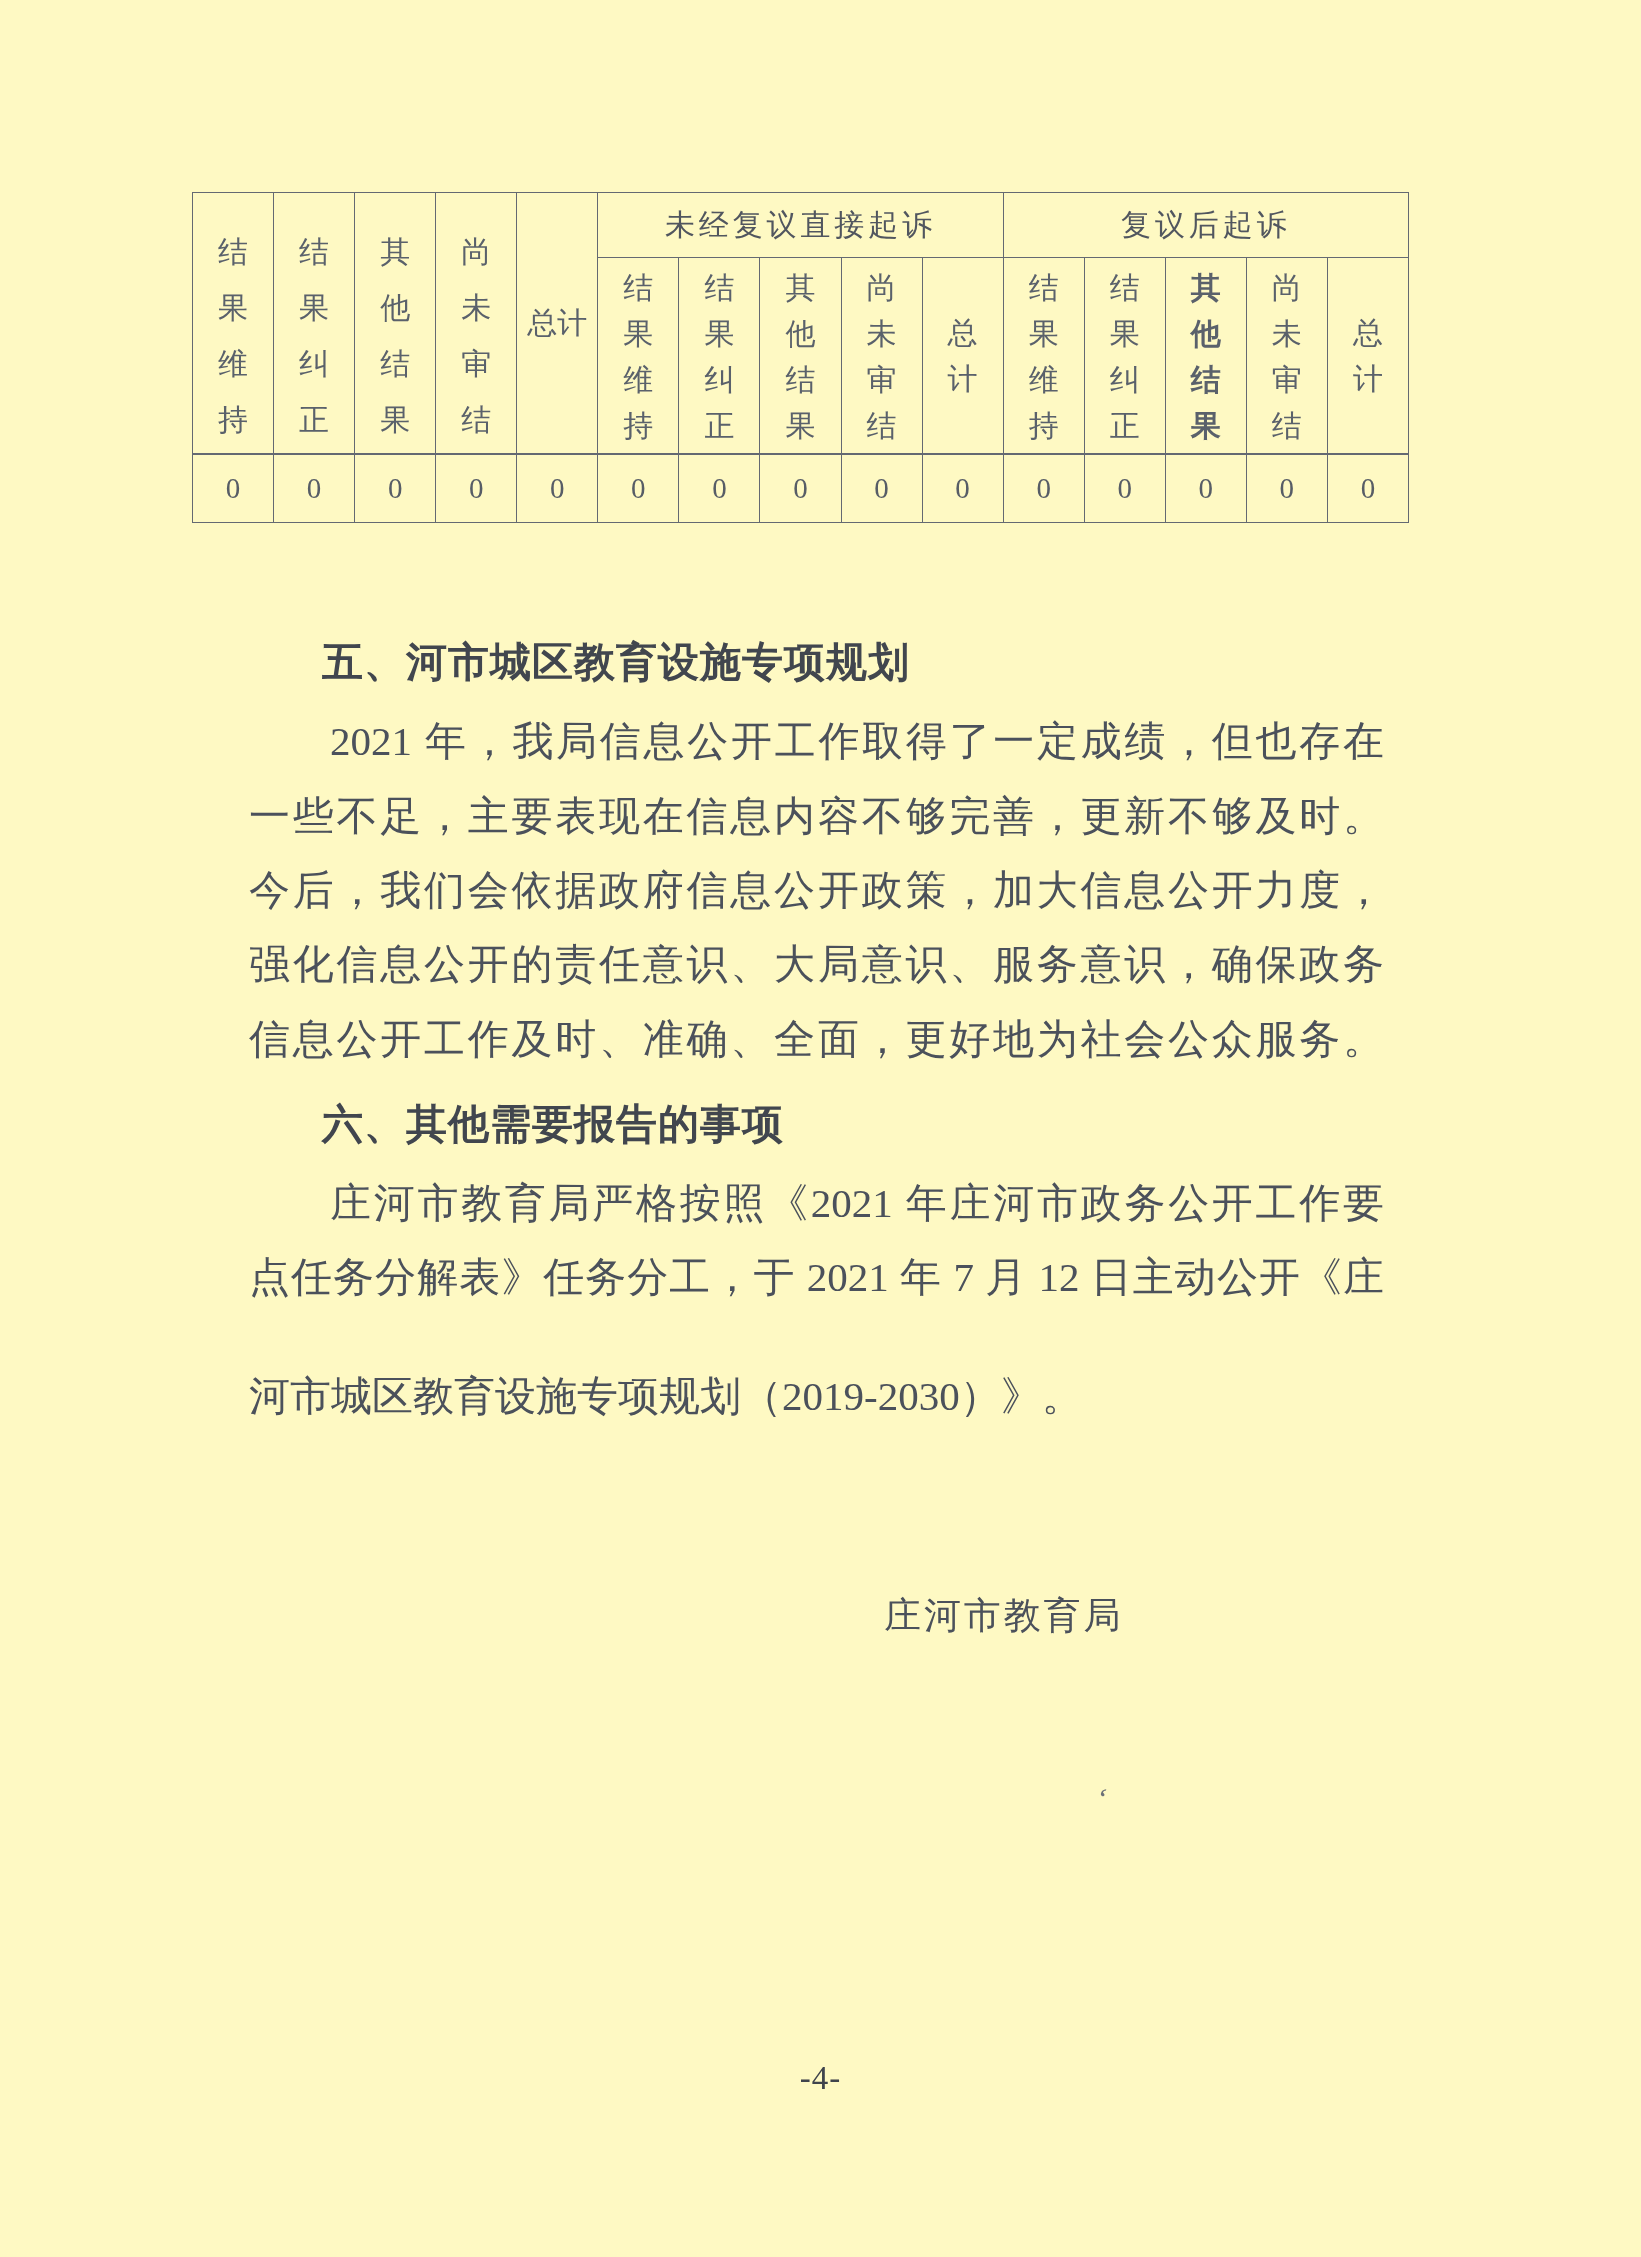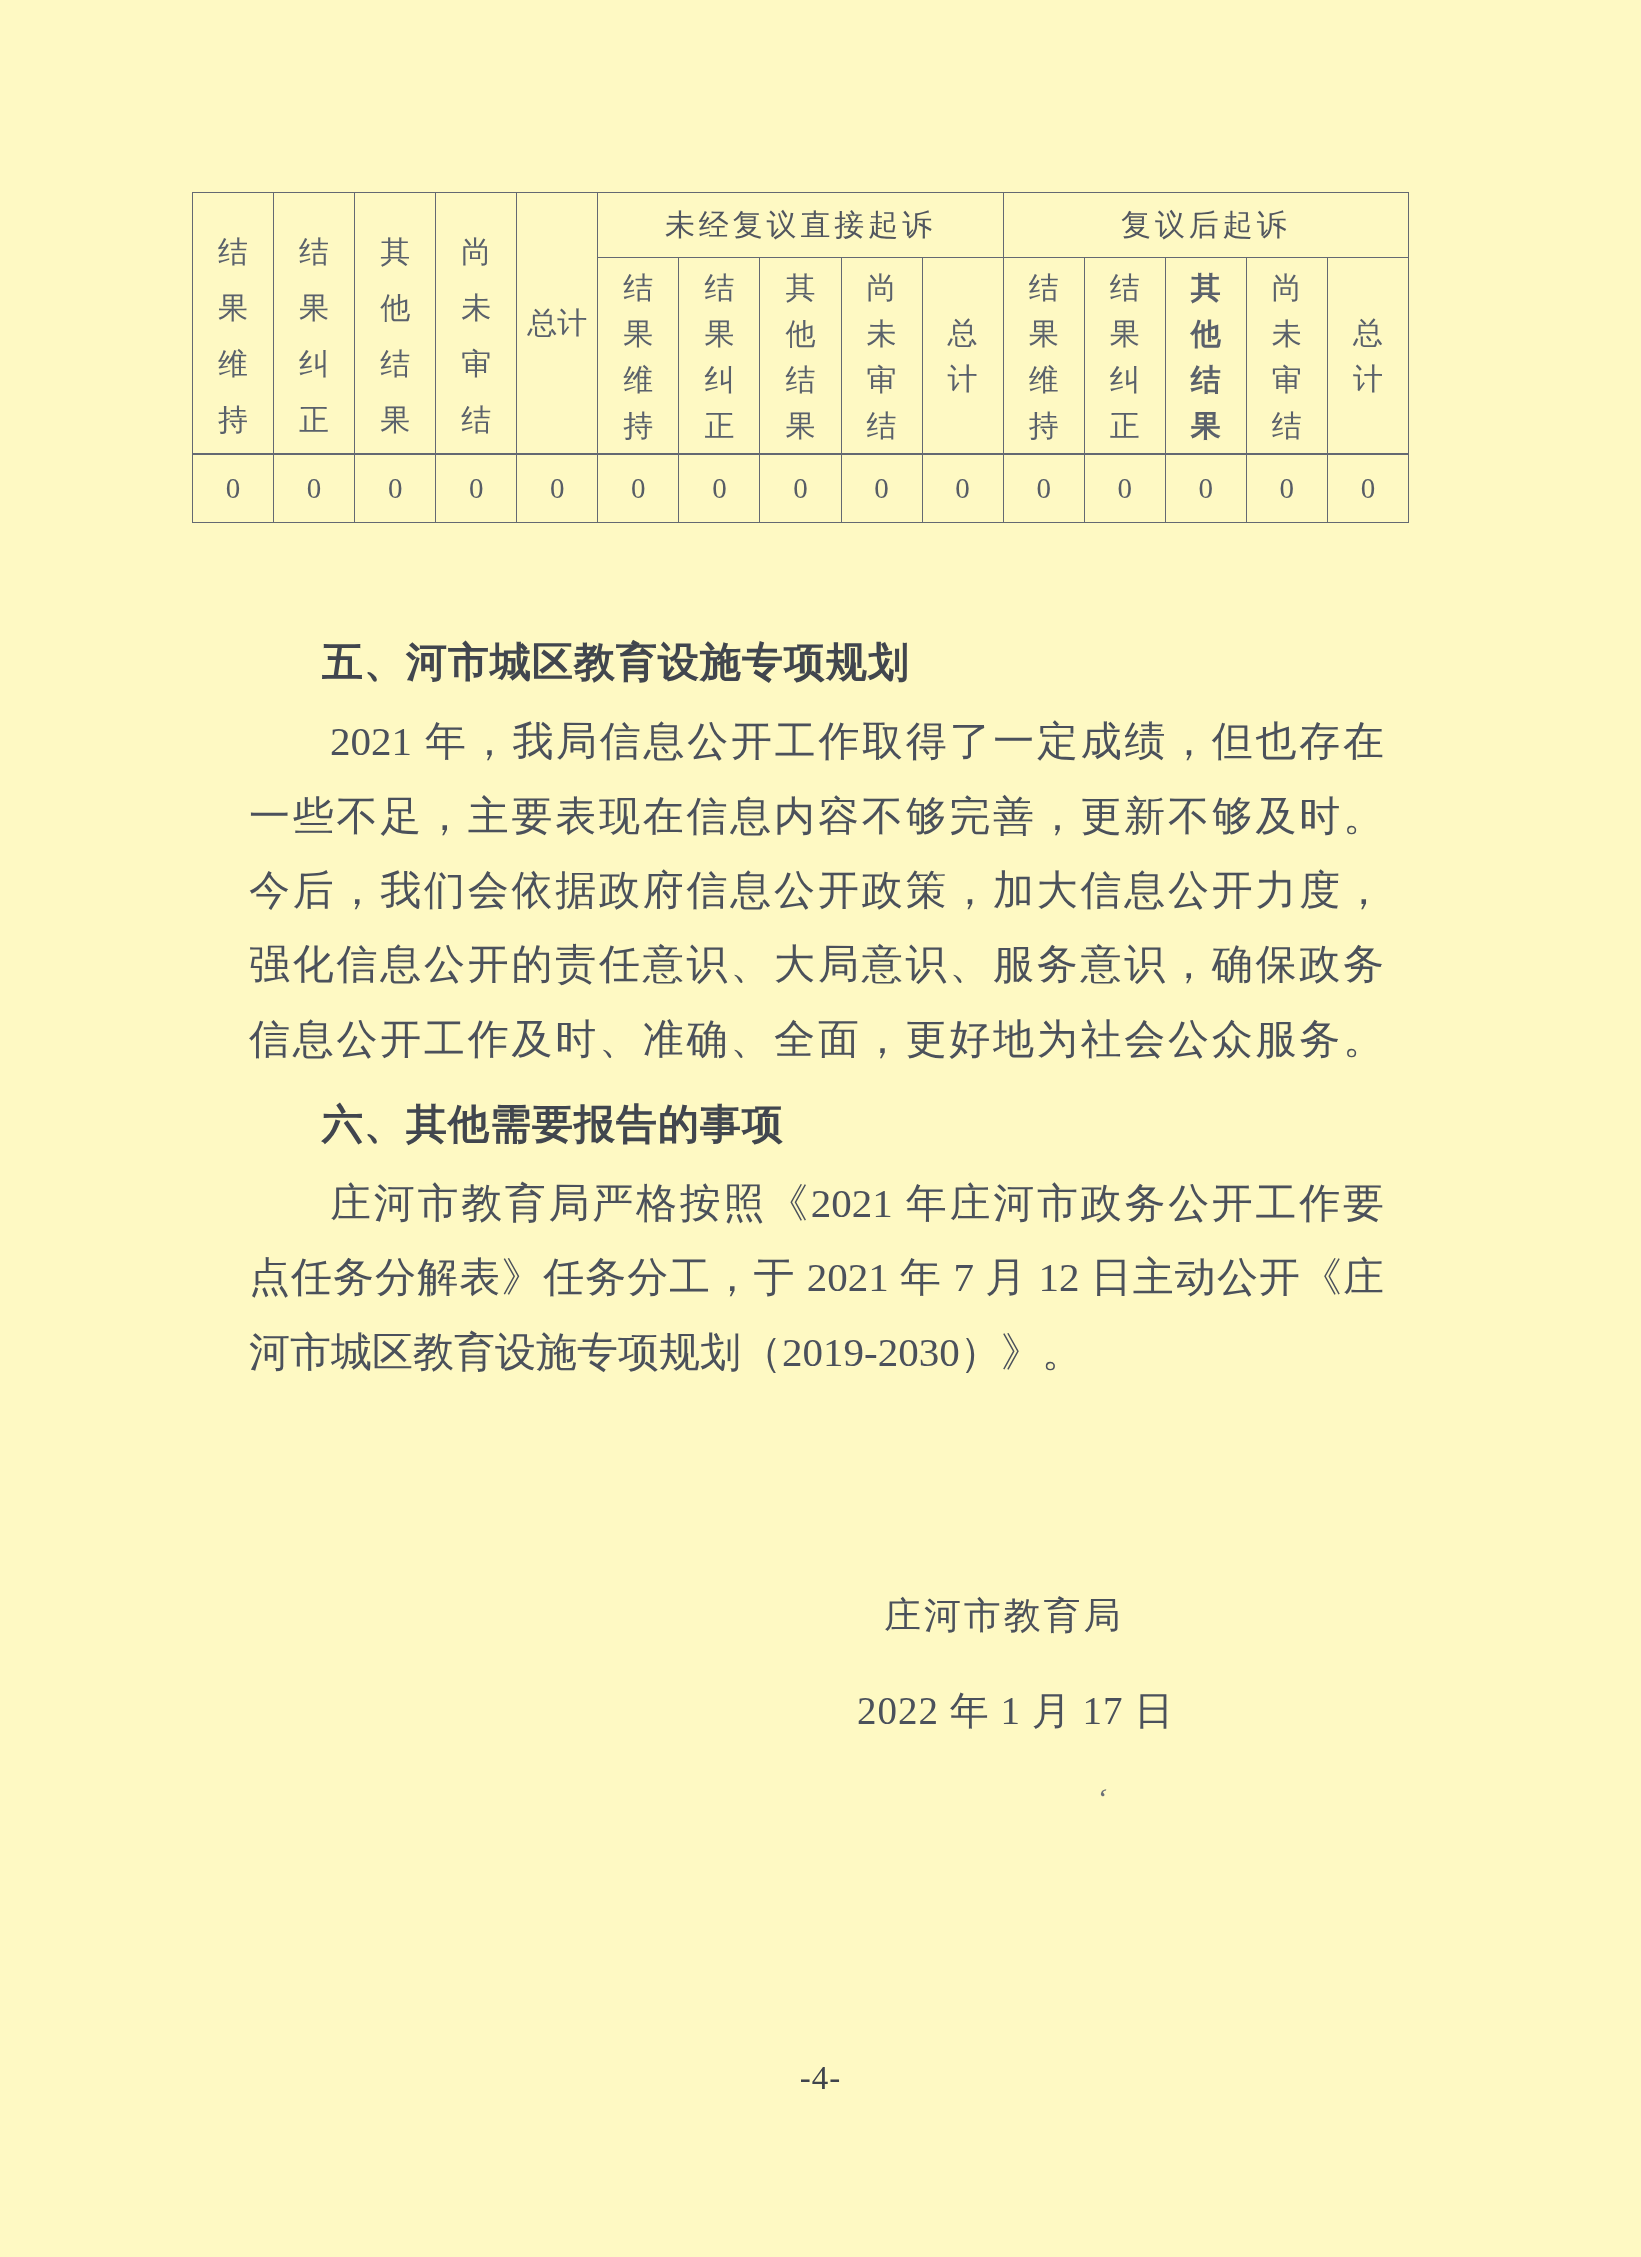--- a/index.html
+++ b/index.html
@@ -46,21 +46,21 @@
     font-weight:bold;font-size:41px;color:#41464e;letter-spacing:1px;
     white-space:nowrap;
   }
   .bline{
     position:absolute;left:249px;width:1135px;
     font-size:41px;line-height:50px;color:#4b515b;
     text-align:justify;text-align-last:justify;
     white-space:nowrap;
   }
   .bline.indent{left:330px;width:1054px;}
-  .bline.lastline{text-align:left;text-align-last:left;}
+  .bline.lastline{text-align:left;text-align-last:left;margin-top:44px;}
 
   .sig{
     position:absolute;left:884px;top:1591px;
     font-size:37px;color:#4b515b;letter-spacing:2.9px;white-space:nowrap;
   }
   .sigdate{
     position:absolute;left:857px;top:1684px;
     font-size:39px;color:#4b515b;letter-spacing:1px;white-space:nowrap;
   }
   .pagenum{
@@ -157,20 +157,19 @@
   <div class="bline" style="top:865px">今后，我们会依据政府信息公开政策，加大信息公开力度，</div>
   <div class="bline" style="top:939px">强化信息公开的责任意识、大局意识、服务意识，确保政务</div>
   <div class="bline" style="top:1014px">信息公开工作及时、准确、全面，更好地为社会公众服务。</div>
 
   <div class="heading" style="top:1097px">六、其他需要报告的事项</div>
   <div class="bline indent" style="top:1178px">庄河市教育局严格按照《2021 年庄河市政务公开工作要</div>
   <div class="bline" style="top:1252px">点任务分解表》任务分工，于 2021 年 7 月 12 日主动公开《庄</div>
   <div class="bline lastline" style="top:1327px">河市城区教育设施专项规划（2019-2030）》。</div>
 
   <div class="sig">庄河市教育局</div>
-  <div class="sigdate">2022 年 1 月 17 日</div>
 
   <div class="speck" style="left:1097px;top:1782px">‘</div>
 
   <div class="pagenum">-4-</div>
 
 </div>
 
 
 </body></html>

